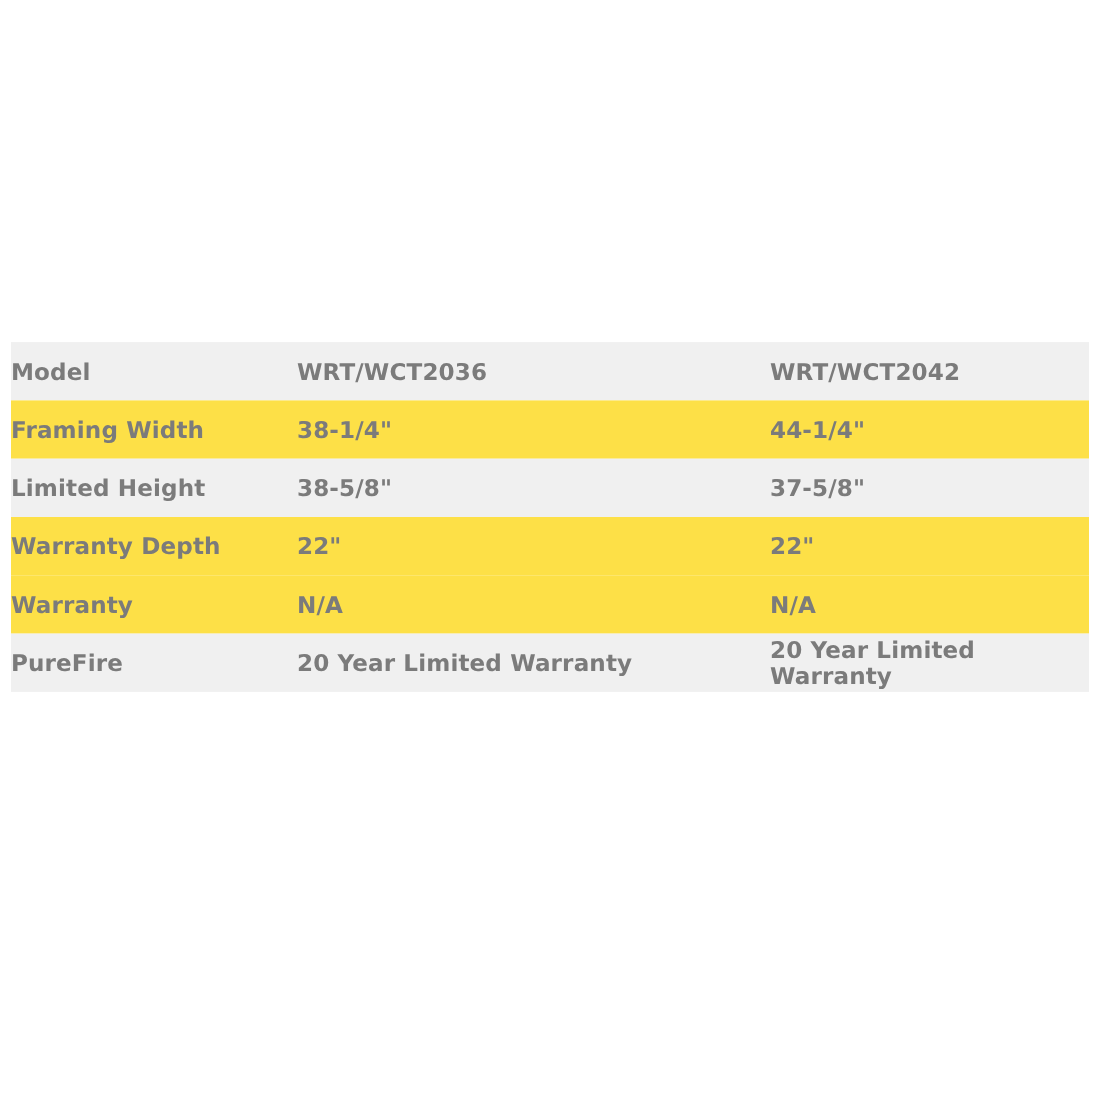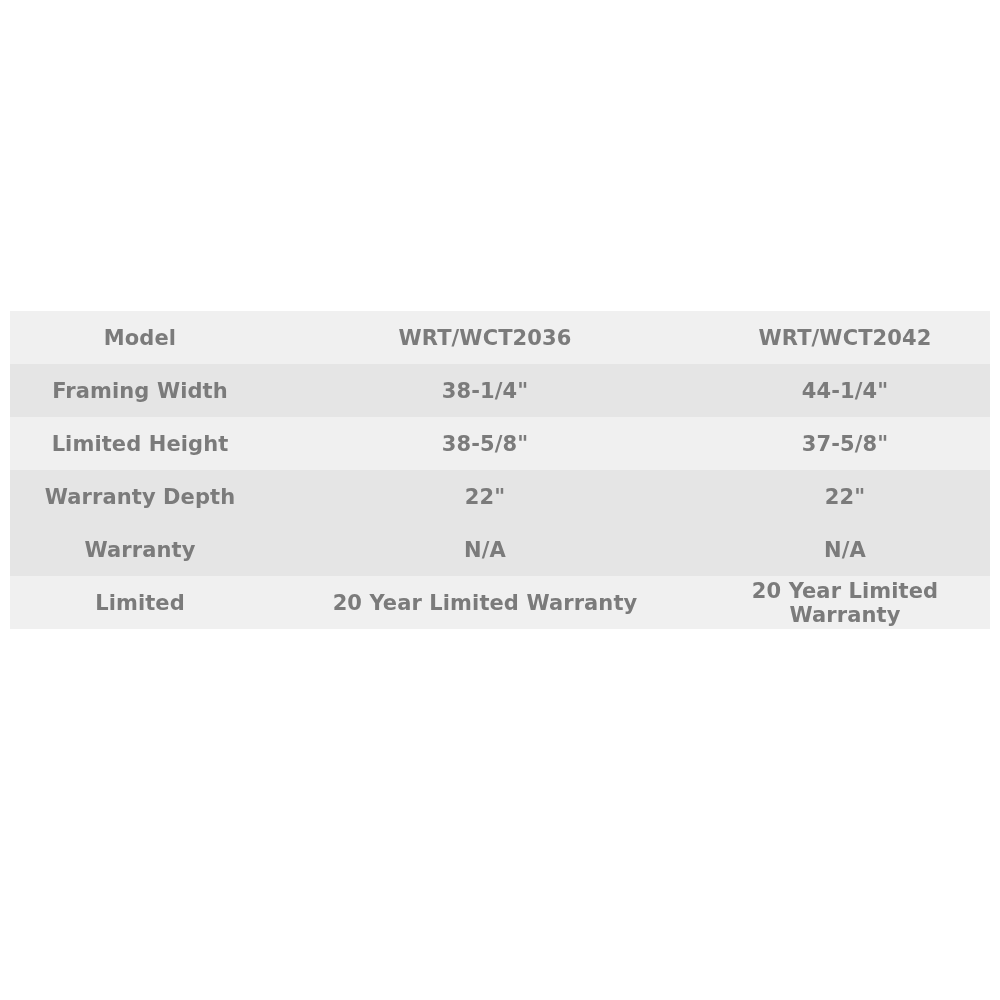--- a/index.html
+++ b/index.html
@@ -22,30 +22,29 @@
   .spec-table-wrap {
     position: absolute;
     top: 311px;
     left: 10px;
     width: 980px;
   }
   table.spec-table {
     width: 980px;
     border-collapse: collapse;
     table-layout: fixed;
-    text-align: center;
   }
   table.spec-table tr {
     height: 53px;
   }
   table.spec-table tr.shaded {
     background: #f0f0f0;
   }
   table.spec-table tr.plain {
-    background: #e5e5e5;
+    background: #fde047;
   }
   table.spec-table td {
     padding: 0;
     vertical-align: middle;
     font-size: 21px;
     color: #7b7b7b;
     font-weight: 600;
     letter-spacing: 0.1px;
   }
   td.col-label {
@@ -90,20 +89,20 @@
           <td class="col-label">Warranty Depth</td>
           <td class="col-val">22"</td>
           <td class="col-val2">22"</td>
         </tr>
         <tr class="plain">
           <td class="col-label">Warranty</td>
           <td class="col-val">N/A</td>
           <td class="col-val2">N/A</td>
         </tr>
         <tr class="shaded">
-          <td class="col-label">Limited</td>
+          <td class="col-label">PureFire</td>
           <td class="col-val">20 Year Limited Warranty</td>
           <td class="col-val2">20 Year Limited Warranty</td>
         </tr>
       </tbody>
     </table>
   </div>
 </div>
 
 </body></html>

